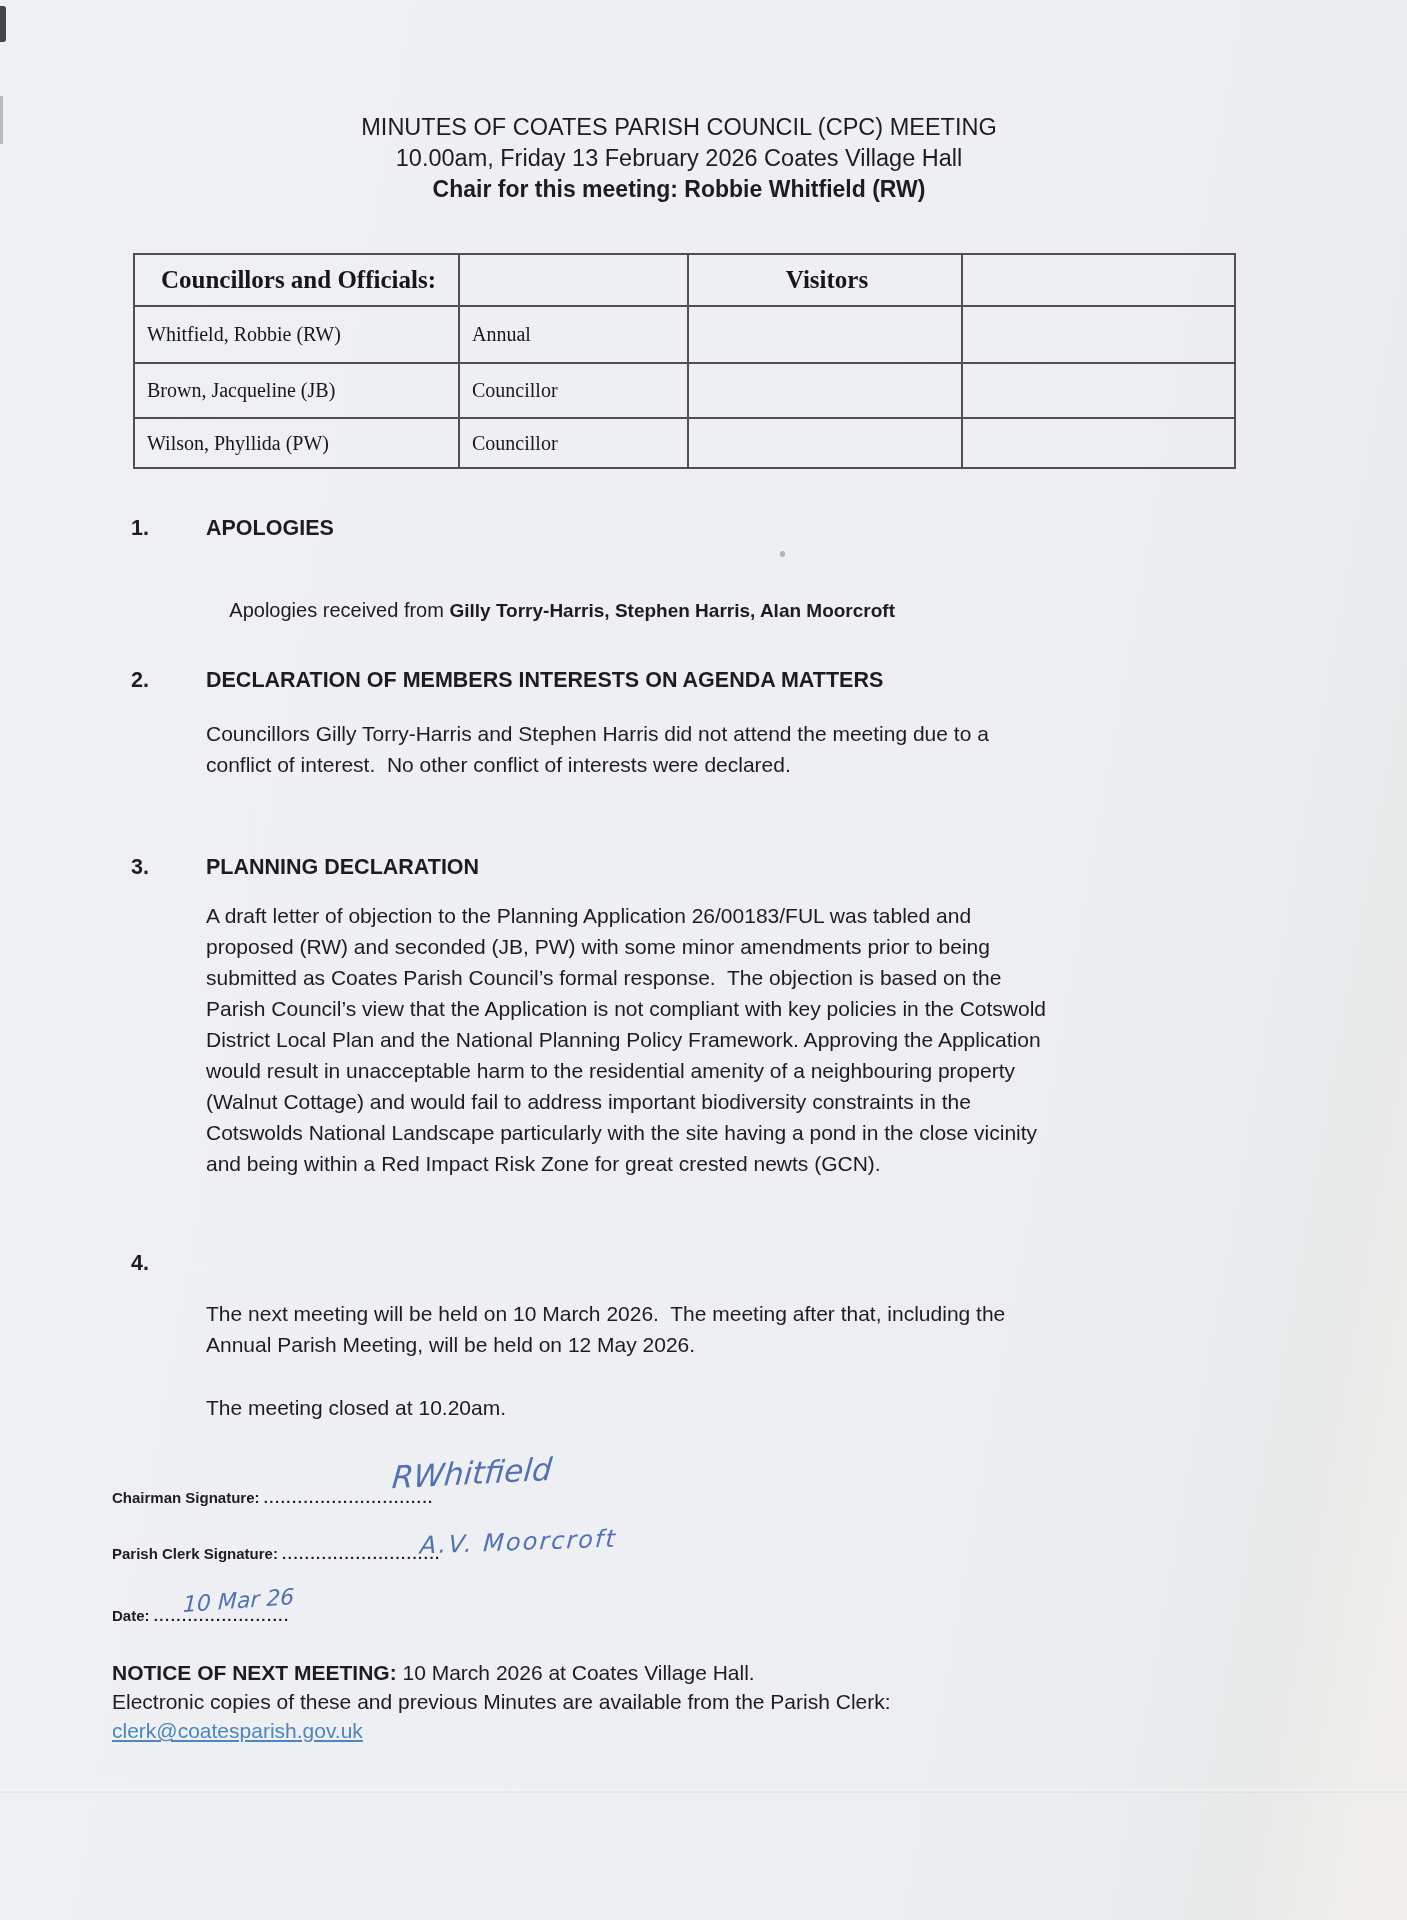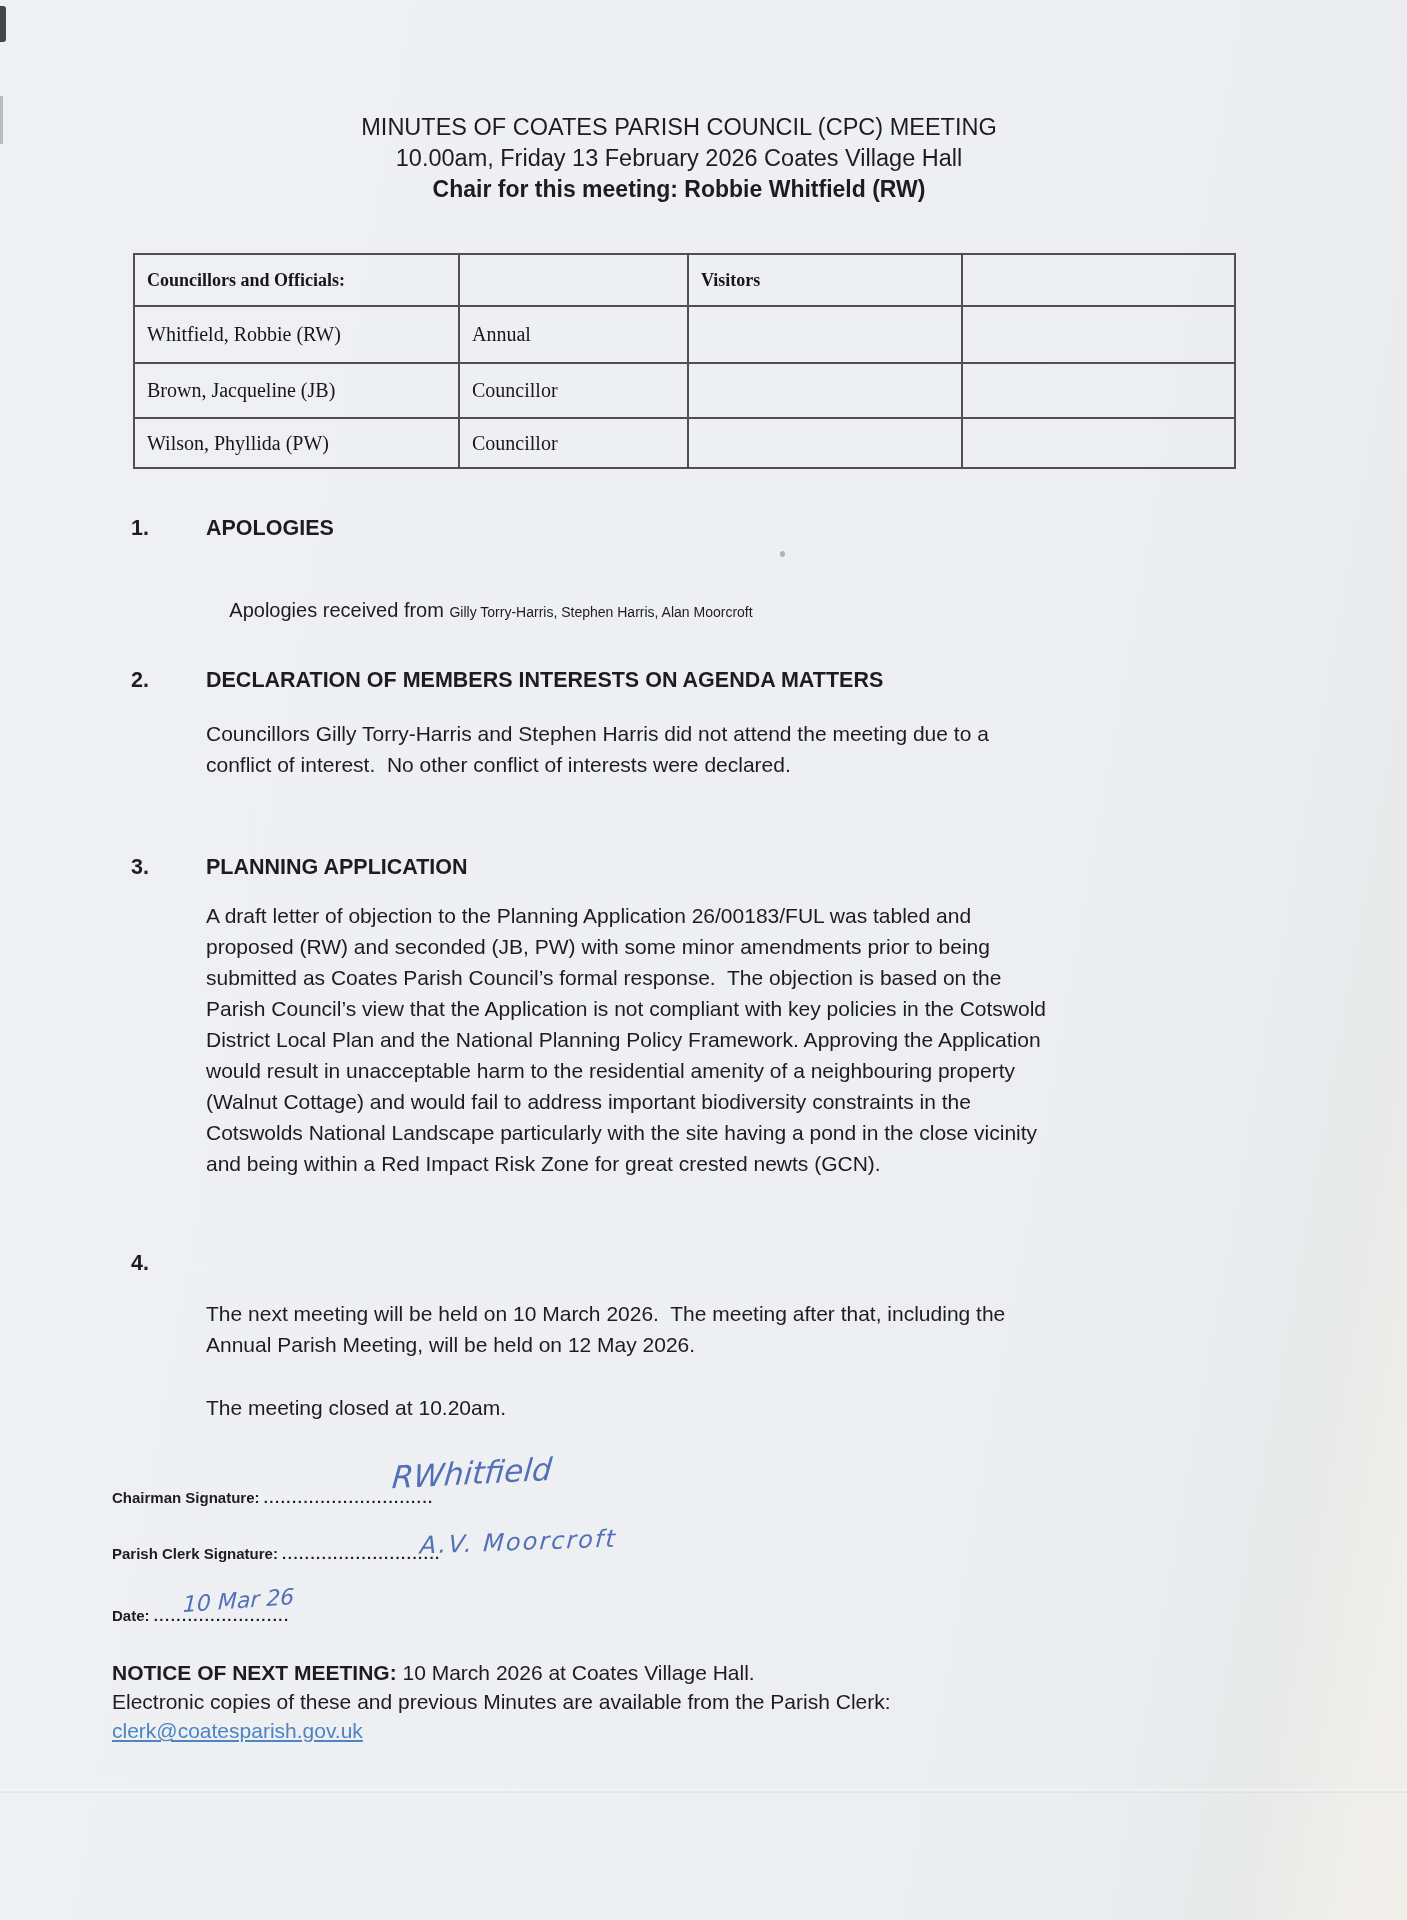--- a/index.html
+++ b/index.html
@@ -18,29 +18,29 @@
   .speck{left:780px;top:551px;width:5px;height:6px;background:#9aa0a6;border-radius:50%;opacity:.75;}
   .crease{left:0;top:1789px;width:1407px;height:4px;
     background:linear-gradient(180deg,rgba(255,255,255,.6),rgba(176,180,186,.22));}
   
   .title-block{left:0;top:112px;width:1358px;text-align:center;line-height:31px;font-size:23.5px;}
   .title-bold{font-weight:bold;font-size:23px;}
   
   table.attendance{position:absolute;left:133px;top:253px;width:1101px;border-collapse:collapse;
     font-family:"Liberation Serif", serif;font-size:20px;color:#17171a;table-layout:fixed;}
   table.attendance td{border:2px solid #505052;padding:2px 8px 2px 12px;vertical-align:middle;overflow:hidden;}
-  table.attendance tr.hdr td{font-size:18px;}
+  table.attendance tr.hdr td{font-size:25px;text-align:center;}
   table.attendance td.b{font-weight:bold;}
   
   .sec-head{left:0;top:0;width:1407px;height:28px;font-weight:bold;font-size:21.5px;line-height:26px;}
   .sec-num{position:absolute;left:131px;}
   .sec-title{position:absolute;left:206px;}
   .sec-body{left:206px;width:1010px;font-size:21px;line-height:31px;white-space:pre-wrap;}
   .apology-prefix{font-size:20px;}
-  .apology-names{font-size:14px;}
+  .apology-names{font-size:19px;font-weight:bold;}
   
   .sig-row{left:112px;font-size:15px;font-weight:bold;white-space:nowrap;}
   .dots{font-weight:bold;letter-spacing:1.5px;}
   .handwriting{position:absolute;font-family:"DejaVu Sans", sans-serif;font-style:italic;
     color:#3d5fb0;opacity:.88;white-space:nowrap;font-weight:normal;}
   .hw-chairman{left:392px;top:1455px;font-size:31px;transform:rotate(-3deg) skewX(-8deg);}
   .hw-clerk{left:420px;top:1528px;font-size:24px;transform:rotate(-2deg) skewX(-6deg);letter-spacing:2px;}
   .hw-date{left:183px;top:1588px;font-size:22px;transform:rotate(-4deg) skewX(-6deg);}
   
   .footer-line{left:112px;font-size:21px;line-height:29px;white-space:nowrap;}
@@ -108,21 +108,21 @@
 
   <div class="abs sec-head" style="top:667px">
     <span class="sec-num">2.</span>
     <span class="sec-title">DECLARATION OF MEMBERS INTERESTS ON AGENDA MATTERS</span>
   </div>
   <div class="abs sec-body" style="top:718px">Councillors Gilly Torry-Harris and Stephen Harris did not attend the meeting due to a
 conflict of interest.  No other conflict of interests were declared.</div>
 
   <div class="abs sec-head" style="top:854px">
     <span class="sec-num">3.</span>
-    <span class="sec-title">PLANNING APPLICATION</span>
+    <span class="sec-title">PLANNING DECLARATION</span>
   </div>
   <div class="abs sec-body" style="top:900px">A draft letter of objection to the Planning Application 26/00183/FUL was tabled and
 proposed (RW) and seconded (JB, PW) with some minor amendments prior to being
 submitted as Coates Parish Council’s formal response.  The objection is based on the
 Parish Council’s view that the Application is not compliant with key policies in the Cotswold
 District Local Plan and the National Planning Policy Framework. Approving the Application
 would result in unacceptable harm to the residential amenity of a neighbouring property
 (Walnut Cottage) and would fail to address important biodiversity constraints in the
 Cotswolds National Landscape particularly with the site having a pond in the close vicinity
 and being within a Red Impact Risk Zone for great crested newts (GCN).</div>

